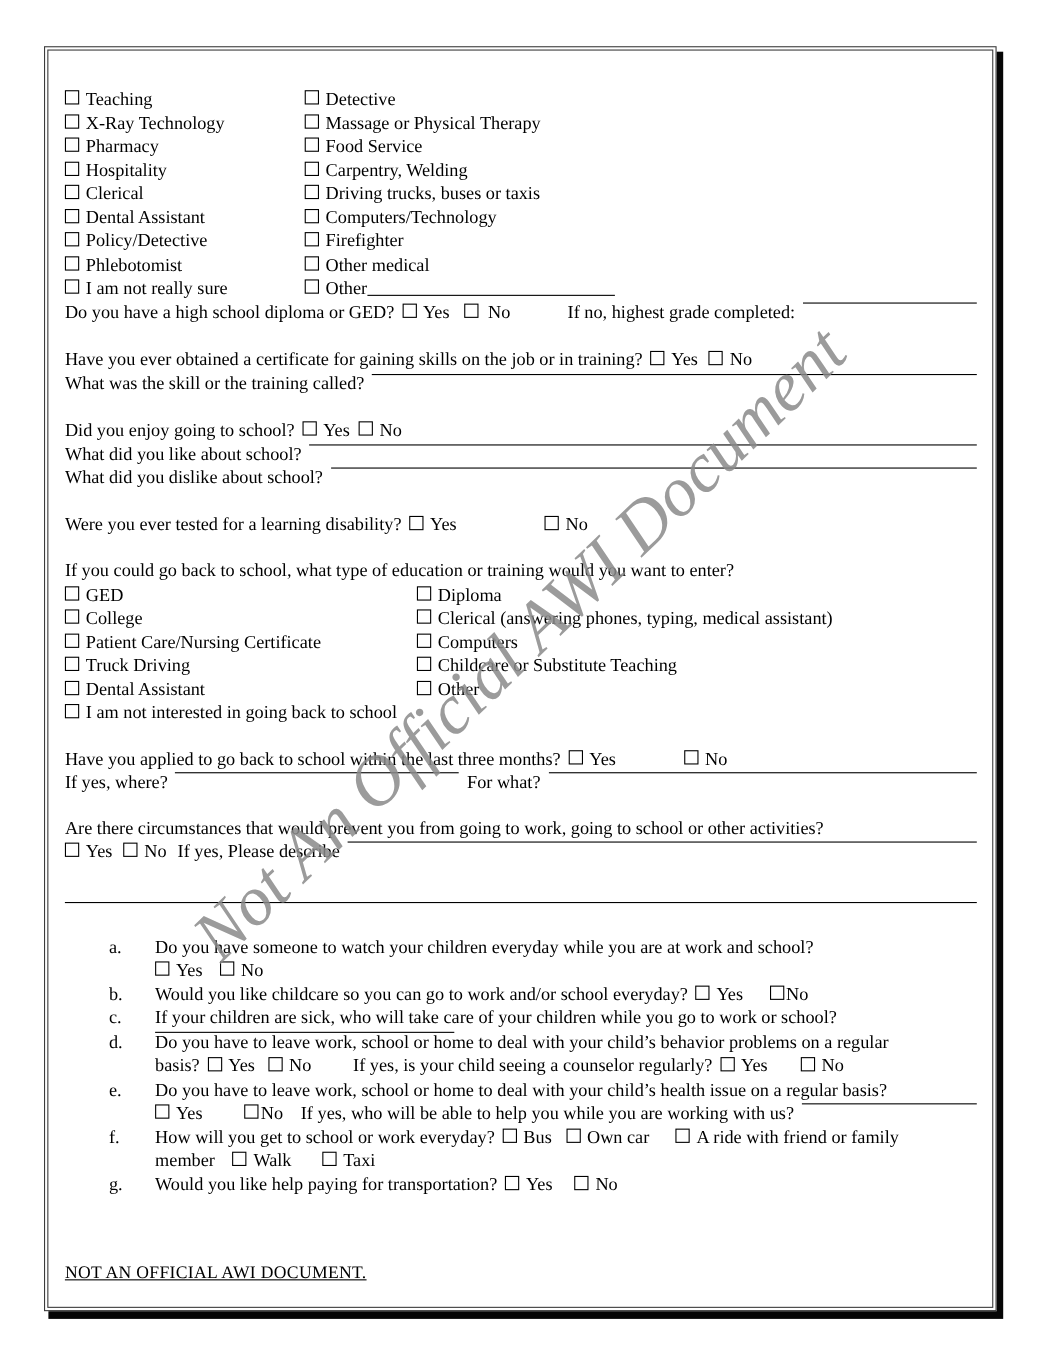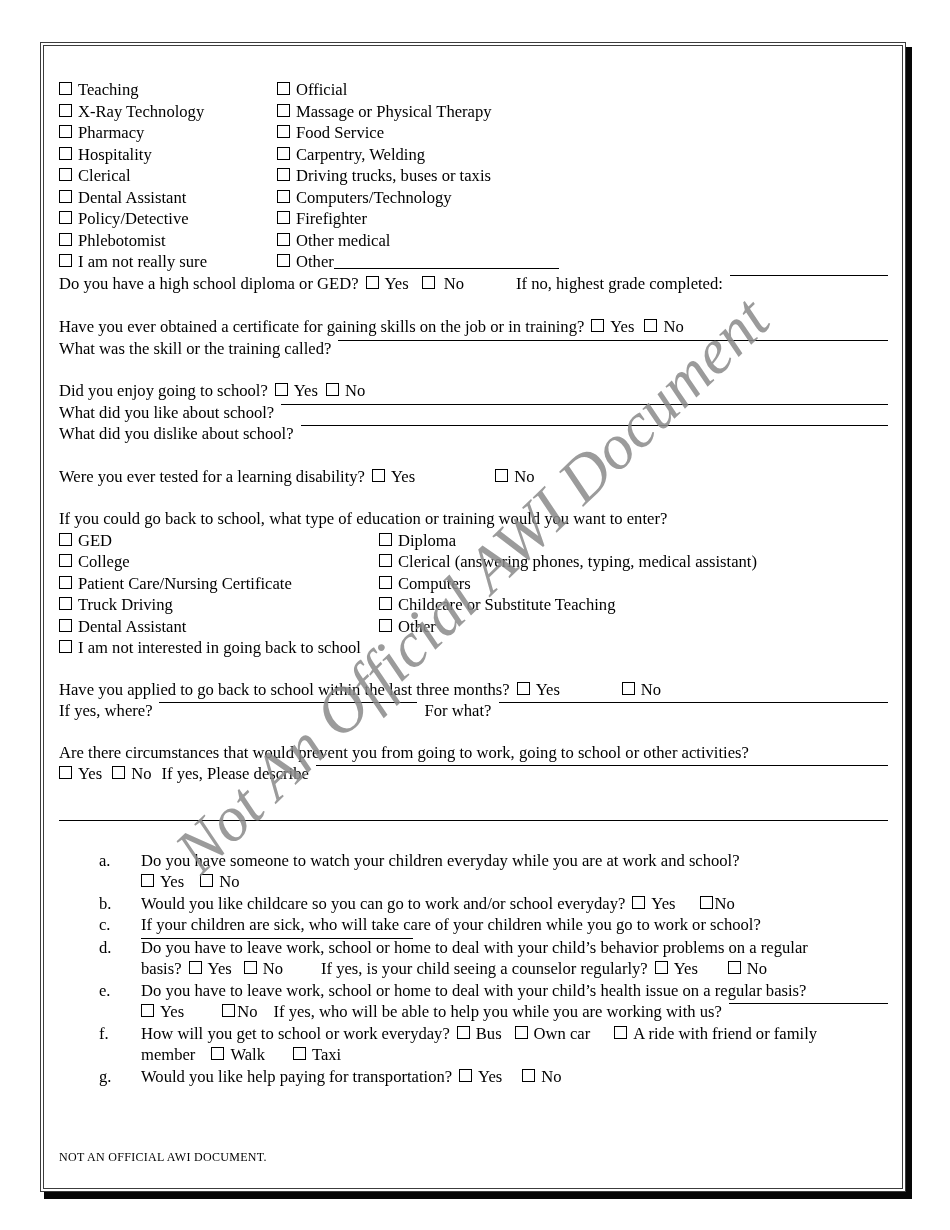--- a/index.html
+++ b/index.html
@@ -24,32 +24,32 @@
   .mb22 { margin-bottom:22px; }
   .mb20 { margin-bottom:20px; }
   .fullline { margin-top:14px; height:21px; border-bottom:1.5px solid #000; }
   .lettered { margin-top:29px; padding-left:40px; }
   .item { display:grid; grid-template-columns:42px 1fr; }
   .letter { white-space:pre; }
   .watermark { position:absolute; left:-14px; top:528px; width:884px; text-align:center;
                font-size:64px; font-style:italic; font-family:"Liberation Serif", serif;
                color:#8a8a8a; opacity:0.85; transform:rotate(-44deg); transform-origin:center;
                pointer-events:none; z-index:5; white-space:nowrap; }
-  .footer { position:absolute; left:15px; bottom:20px; font-size:12px; letter-spacing:0.3px; }
+  .footer { position:absolute; left:15px; bottom:20px; font-size:16px; letter-spacing:0.3px;text-decoration:underline; }
 </style>
 </head>
 <body>
 
 <div class="canvas">
   <div class="page">
     <div class="content">
 
       <div class="grid1">
         <div class="cell"><span class="cb"></span><span>Teaching</span></div>
-        <div class="cell"><span class="cb"></span><span>Official</span></div>
+        <div class="cell"><span class="cb"></span><span>Detective</span></div>
         <div class="cell"><span class="cb"></span><span>X-Ray Technology</span></div>
         <div class="cell"><span class="cb"></span><span>Massage or Physical Therapy</span></div>
         <div class="cell"><span class="cb"></span><span>Pharmacy</span></div>
         <div class="cell"><span class="cb"></span><span>Food Service</span></div>
         <div class="cell"><span class="cb"></span><span>Hospitality</span></div>
         <div class="cell"><span class="cb"></span><span>Carpentry, Welding</span></div>
         <div class="cell"><span class="cb"></span><span>Clerical</span></div>
         <div class="cell"><span class="cb"></span><span>Driving trucks, buses or taxis</span></div>
         <div class="cell"><span class="cb"></span><span>Dental Assistant</span></div>
         <div class="cell"><span class="cb"></span><span>Computers/Technology</span></div>

